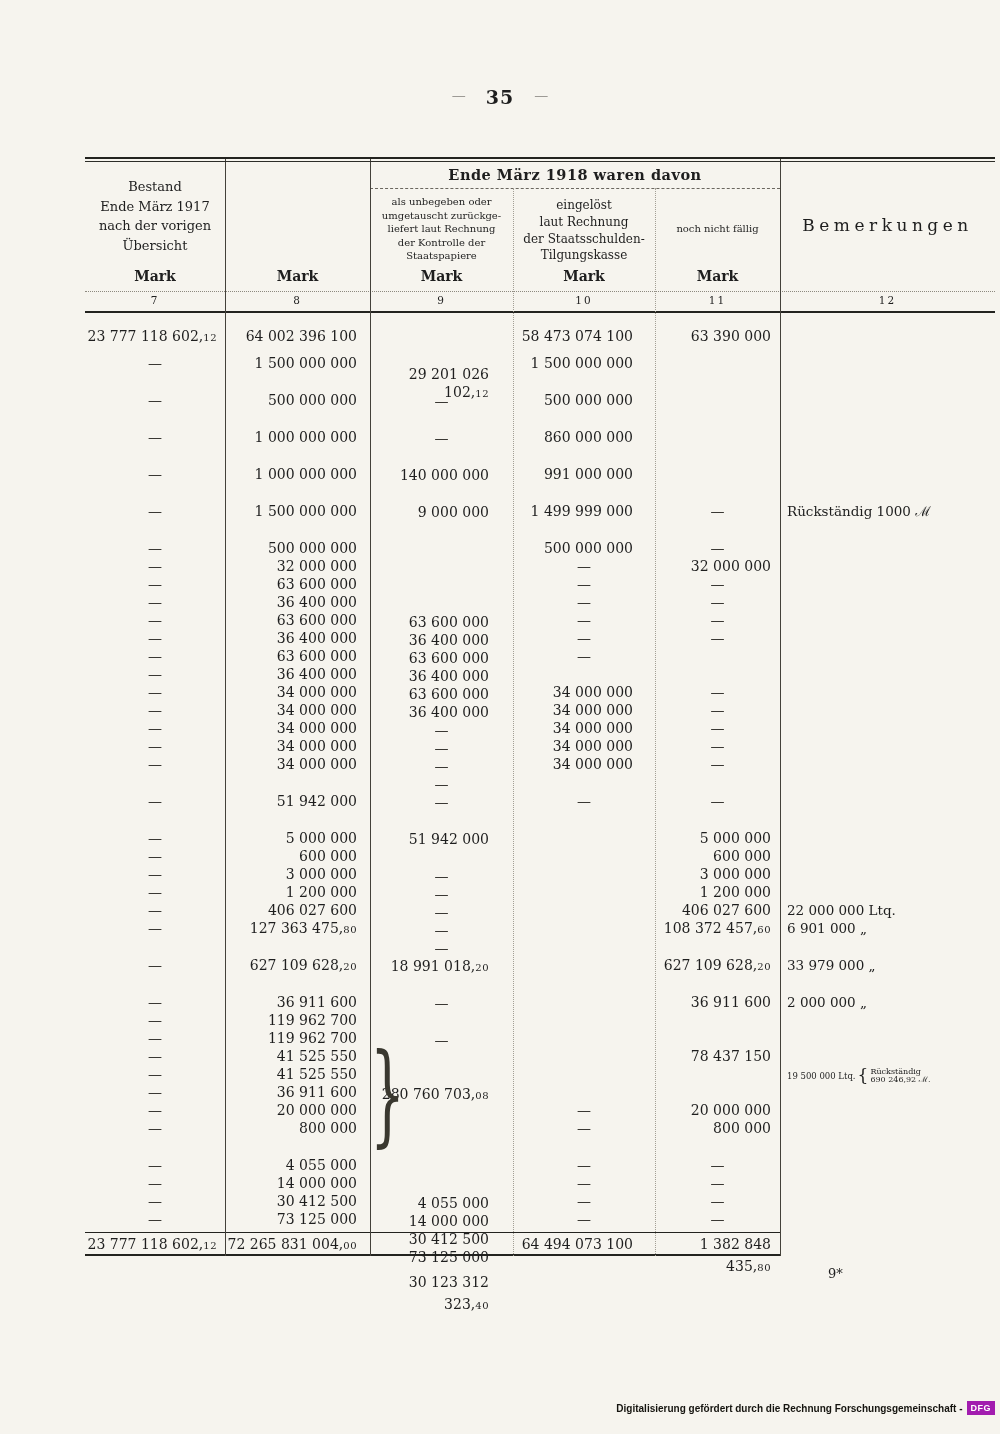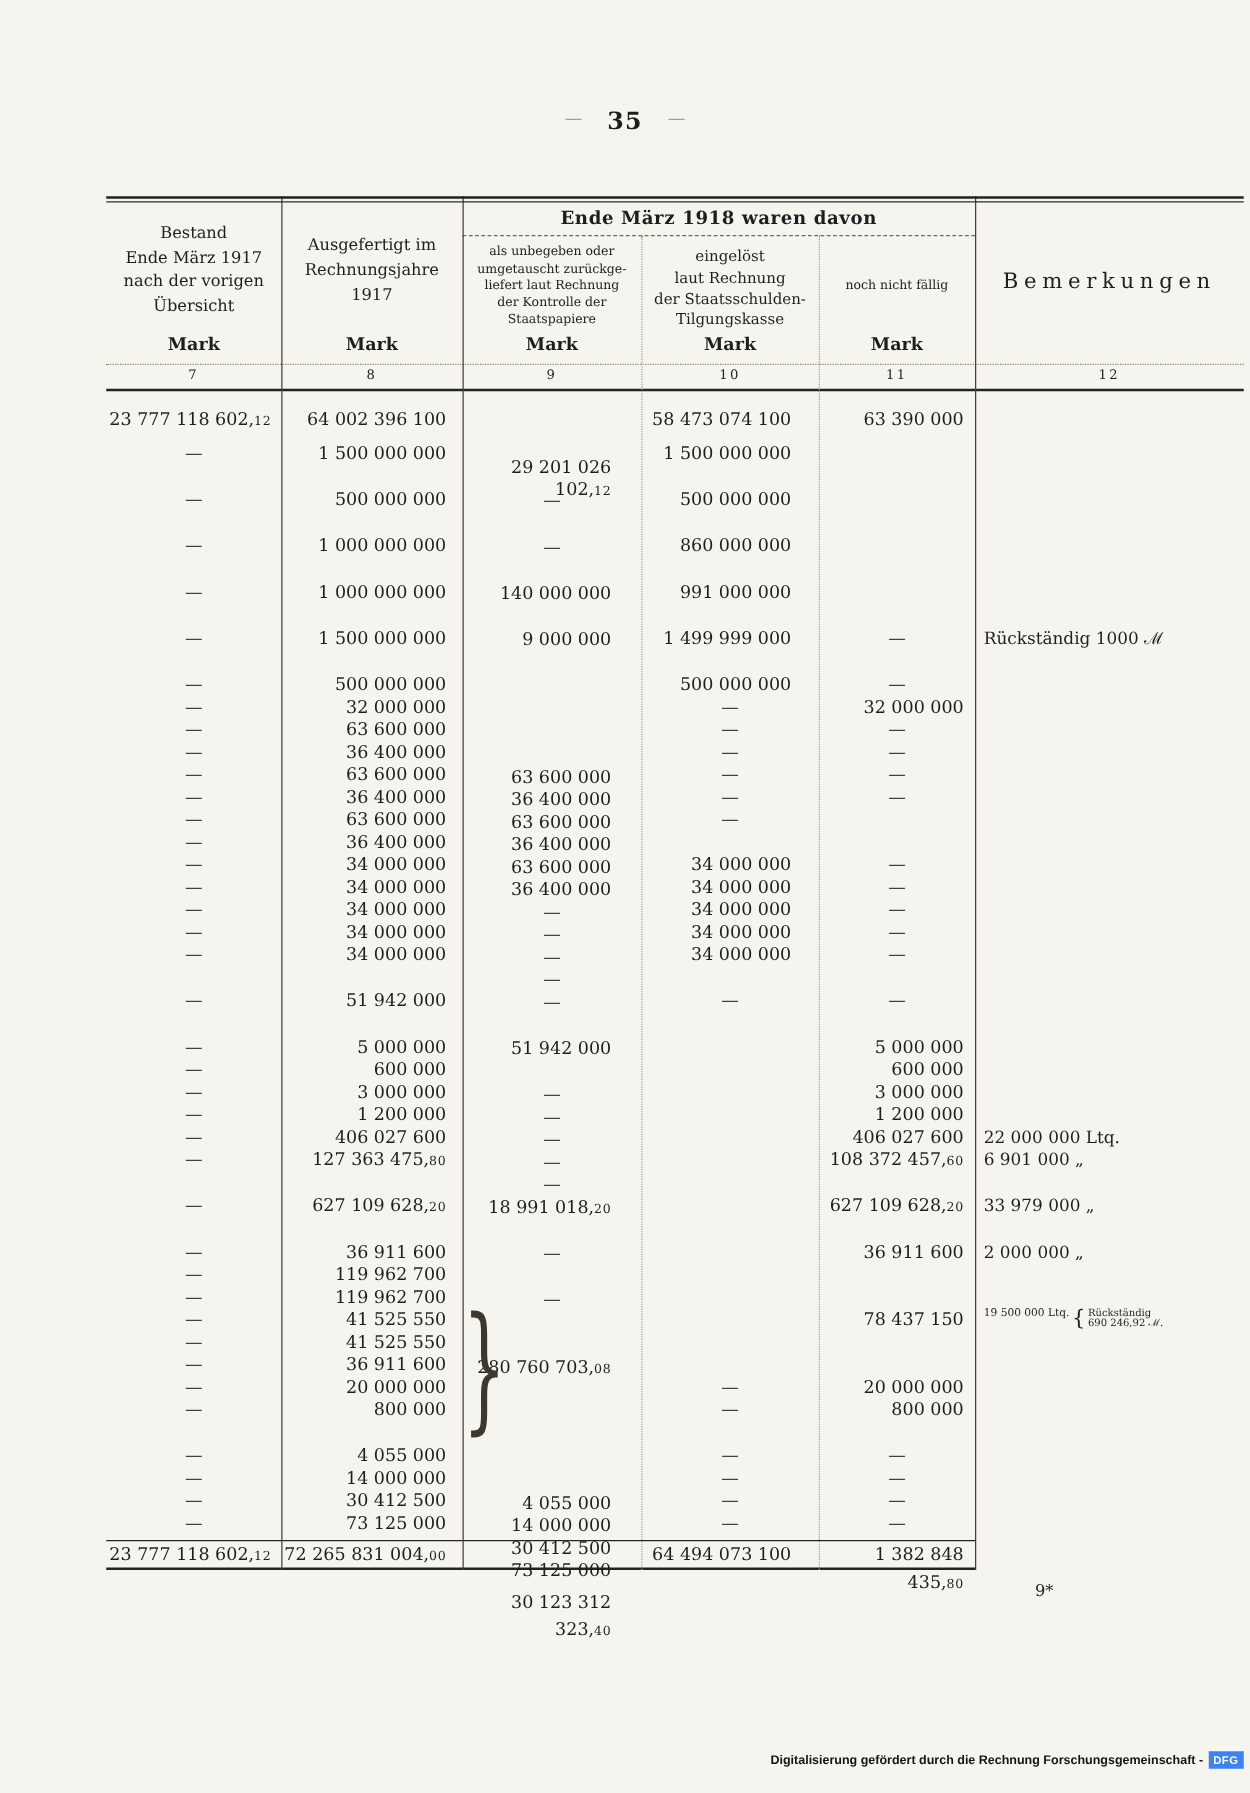--- a/index.html
+++ b/index.html
@@ -61,34 +61,34 @@
   .c4 { text-align:right; padding-right:9px; }
   .c5 { text-align:left;  padding-left:7px; font-size:13.5px; white-space:nowrap; }
   .tcell.dash { text-align:center; padding:0; color:#34322d; }
   .dec { font-size:10px; letter-spacing:0.5px; }
 
   
   .brace { position:absolute; left:0; top:9px; font-size:110px; line-height:1; color:#3a382f;
            transform:translateY(-50%) scaleX(0.5); transform-origin:left center; z-index:2; }
 
   
-  .remark-small { display:flex; align-items:flex-start; gap:2px; font-size:8.5px; line-height:1.05; }
+  .remark-small { display:flex; align-items:center; gap:2px; font-size:8.5px; line-height:1.05; }
   .remark-small .small-brace { font-size:17px; font-weight:300; }
   .remark-small .stack { display:inline-flex; flex-direction:column; font-size:8px; }
 
   
   .total-row { display:grid; grid-template-columns:140px 145px 143px 142px 125px; width:695px;
                height:24px; line-height:22px; font-size:14px;
                border-top:1.5px solid #23231f; border-bottom:2.5px solid #23231f; }
 
   .sig { position:absolute; left:828px; top:1266px; font-size:13px; }
 
   .credit { position:absolute; right:5px; top:1401px; display:flex; align-items:center; gap:4px;
             font-family:"Liberation Sans", sans-serif; font-size:10px; font-weight:bold; color:#15140f; }
-  .dfg-box { display:inline-block; background:#3b82f6; color:#ffffff; font-size:9px; font-weight:bold;
+  .dfg-box { display:inline-block; background:#a21caf; color:#ffffff; font-size:9px; font-weight:bold;
              padding:2px 4px 2px 4px; letter-spacing:0.5px; }
 </style>
 </head>
 <body>
 
 <div class="page">
 
   <div class="page-number">
     <span class="pn-dash">—</span><span class="pn">35</span><span class="pn-dash">—</span>
   </div>
@@ -101,23 +101,20 @@
     <div class="vsep dotted v4"></div>
     <div class="vsep v5"></div>
 
     <div class="thead">
       <div class="span-header">Ende März 1918 waren davon</div>
       <div class="span-underline"></div>
       <div class="htitle h7">Bestand
 Ende März 1917
 nach der vorigen
 Übersicht</div>
-      <div class="htitle h8">Ausgefertigt im
-Rechnungsjahre
-1917</div>
       <div class="htitle h9">als unbegeben oder
 umgetauscht zurückge-
 liefert laut Rechnung
 der Kontrolle der
 Staatspapiere</div>
       <div class="htitle h10">eingelöst
 laut Rechnung
 der Staatsschulden-
 Tilgungskasse</div>
       <div class="htitle h11">noch nicht fällig</div>

